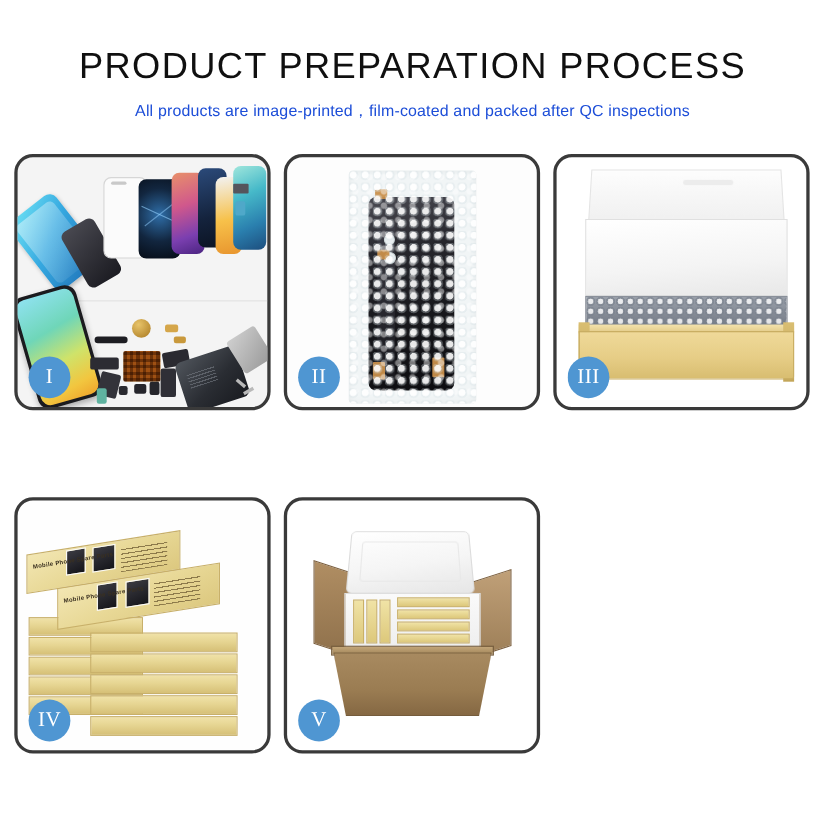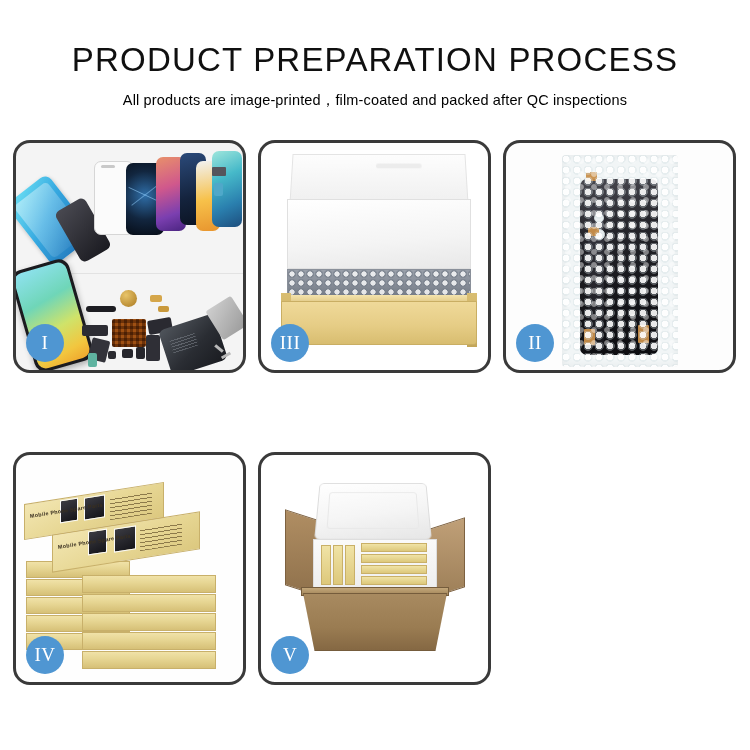--- a/index.html
+++ b/index.html
@@ -32,21 +32,21 @@
     font-weight: 400;
     letter-spacing: 1.2px;
     color: #101010;
     line-height: 1.1;
     font-family: "Liberation Sans", sans-serif;
   }
   .page-subtitle {
     margin-top: 13px;
     font-size: 14.5px;
     font-weight: 400;
-    color: #000000;
+    color: #1d4ed8;
     letter-spacing: 0.15px;
   }
 
   
   .grid {
     position: absolute;
     top: 140px;
     left: 13px;
     width: 724px;
     display: grid;
@@ -513,51 +513,51 @@
         <div class="part p-green"></div>
         <div class="part p-back"></div>
         <div class="part p-tweez"></div>
         <div class="part p-screws"></div>
         <div class="part p-icon1"></div>
         <div class="part p-icon2"></div>
       </div>
       <div class="badge">I</div>
     </div>
 
-    <div class="card c3">
-      <div class="card-photo">
-        <div class="lid">
-          <div class="lid-tab"></div>
-        </div>
-        <div class="foam"></div>
-        <div class="inner-bubble"></div>
-        <div class="box-rim"></div>
-        <div class="box-left"></div>
-        <div class="box-right"></div>
-        <div class="box-front"></div>
-      </div>
-      <div class="badge">III</div>
-    </div>
-
     <div class="card c2">
       <div class="card-photo">
         <div class="bagwrap">
           <div class="screen"></div>
           <div class="scr-strip"></div>
           <div class="dot d1"></div>
           <div class="dot d2"></div>
           <div class="tape t1"></div>
           <div class="tape t2"></div>
           <div class="tape t3"></div>
           <div class="tape t4"></div>
           <div class="bubbles"></div>
           <div class="bubbles2"></div>
         </div>
       </div>
       <div class="badge">II</div>
+    </div>
+
+    <div class="card c3">
+      <div class="card-photo">
+        <div class="lid">
+          <div class="lid-tab"></div>
+        </div>
+        <div class="foam"></div>
+        <div class="inner-bubble"></div>
+        <div class="box-rim"></div>
+        <div class="box-left"></div>
+        <div class="box-right"></div>
+        <div class="box-front"></div>
+      </div>
+      <div class="badge">III</div>
     </div>
 
     <div class="card c4">
       <div class="card-photo">
         <div class="stackbox stack-s1"></div>
         <div class="stackbox stack-s2"></div>
         <div class="stackbox stack-s3"></div>
         <div class="stackbox stack-s4"></div>
         <div class="stackbox stack-s5"></div>
         <div class="stackbox stack-r1"></div>

